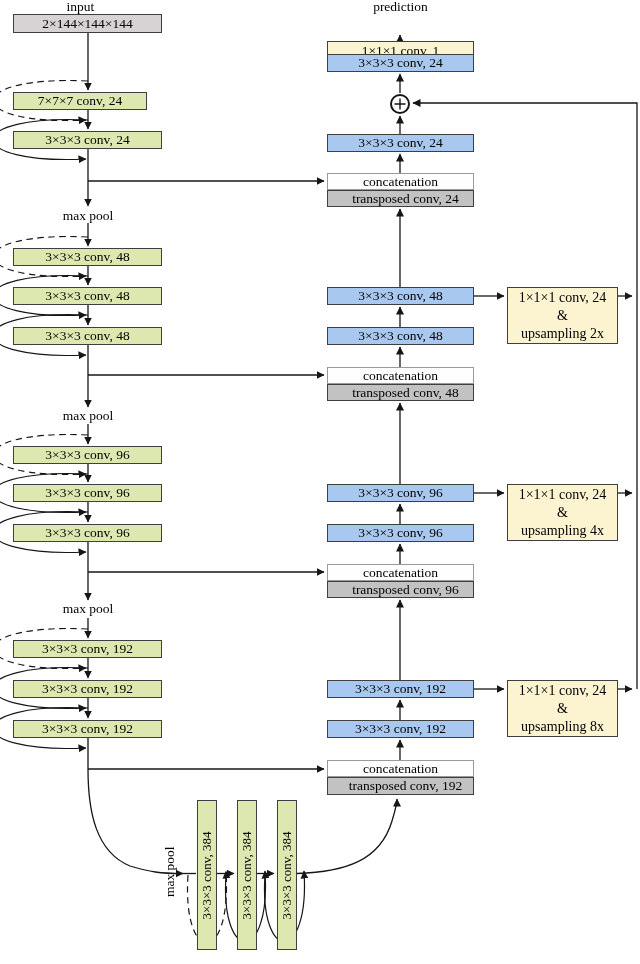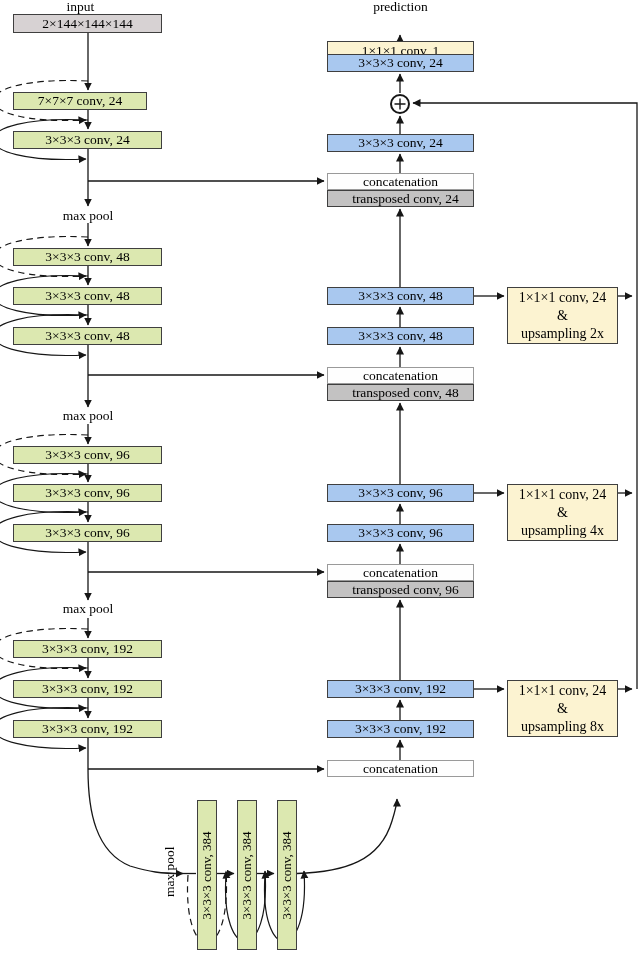--- a/index.html
+++ b/index.html
@@ -173,20 +173,21 @@
   <div class="box darkgray" style="left:327px;top:384px;width:147px;height:17px;">transposed conv, 48</div>
 
   <div class="box blue" style="left:327px;top:484px;width:147px;height:18px;">3×3×3 conv, 96</div>
   <div class="box blue" style="left:327px;top:524px;width:147px;height:18px;">3×3×3 conv, 96</div>
   <div class="box white" style="left:327px;top:564px;width:147px;height:17px;">concatenation</div>
   <div class="box darkgray" style="left:327px;top:581px;width:147px;height:17px;">transposed conv, 96</div>
 
   <div class="box blue" style="left:327px;top:680px;width:147px;height:18px;">3×3×3 conv, 192</div>
   <div class="box blue" style="left:327px;top:720px;width:147px;height:18px;">3×3×3 conv, 192</div>
   <div class="box white" style="left:327px;top:760px;width:147px;height:17px;">concatenation</div>
+  <div class="box darkgray" style="left:327px;top:777px;width:147px;height:18px;">transposed conv, 192</div>
 
   <div class="box cream side" style="left:507px;top:287px;width:111px;height:57px;">
     <div>1×1×1 conv, 24</div>
     <div>&amp;</div>
     <div>upsampling 2x</div>
   </div>
   <div class="box cream side" style="left:507px;top:484px;width:111px;height:57px;">
     <div>1×1×1 conv, 24</div>
     <div>&amp;</div>
     <div>upsampling 4x</div>

